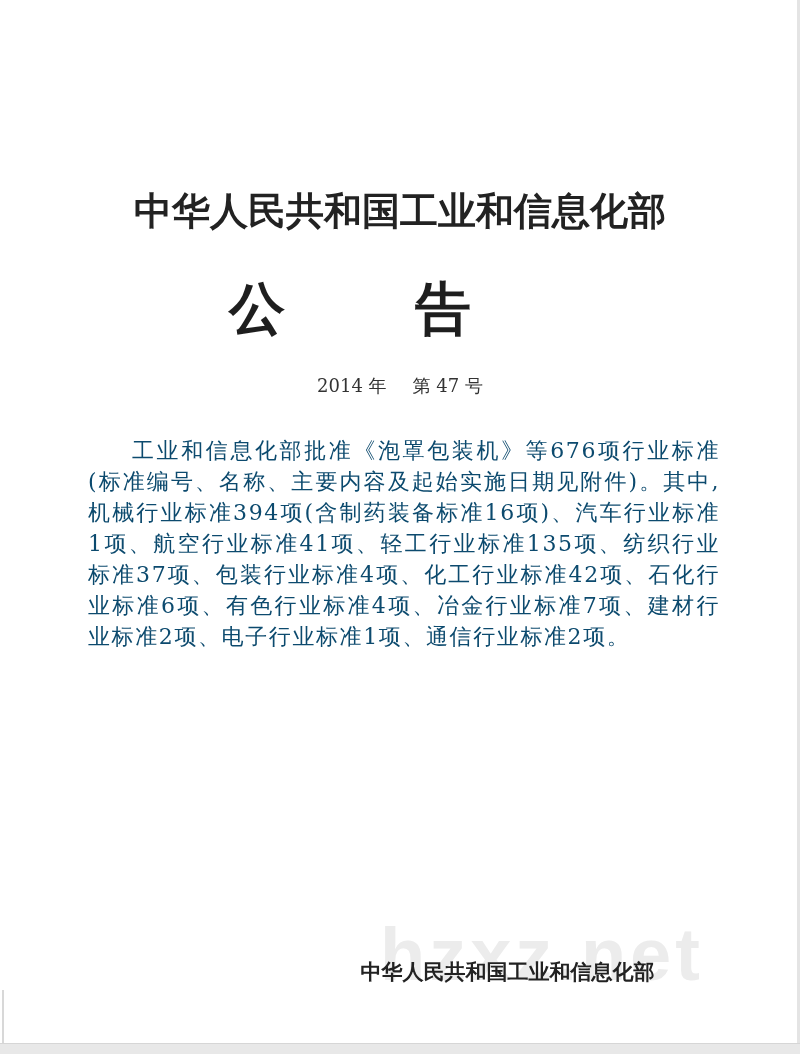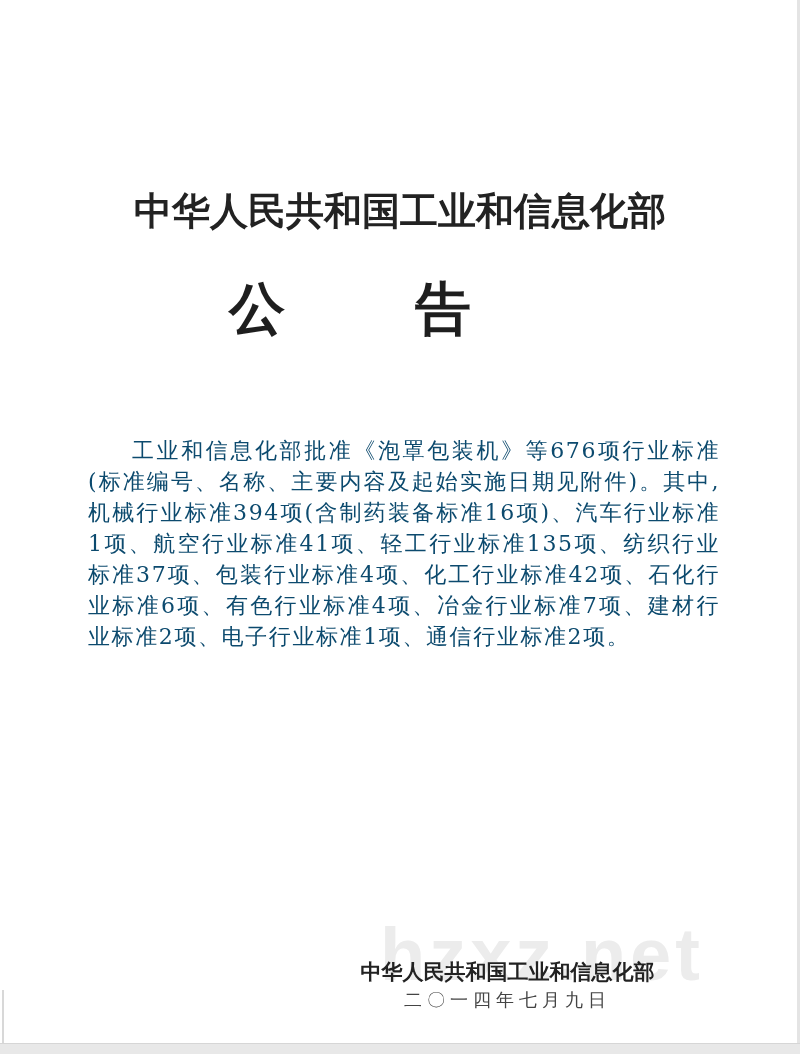--- a/index.html
+++ b/index.html
@@ -150,30 +150,32 @@
 <body>
 
 <div class="page">
 
   <div class="title">中华人民共和国工业和信息化部</div>
 
   <div class="notice-heading">
     <span>公</span><span class="gap"></span><span>告</span>
   </div>
 
+  <div class="issue-no">
+    <span>2014 年</span><span class="sep"></span><span>第 47 号</span>
+  </div>
 
   <div class="body-text">
     <p>工业和信息化部批准《泡罩包装机》等676项行业标准(标准编号、名称、主要内容及起始实施日期见附件)。其中,机械行业标准394项(含制药装备标准16项)、汽车行业标准1项、航空行业标准41项、轻工行业标准135项、纺织行业标准37项、包装行业标准4项、化工行业标准42项、石化行业标准6项、有色行业标准4项、冶金行业标准7项、建材行业标准2项、电子行业标准1项、通信行业标准2项。</p>
   </div>
 
   <div class="watermark">hzxz.net</div>
 
   <div class="signature">
     <div class="sig-org">中华人民共和国工业和信息化部</div>
-    <div class="sig-date">二〇一四年七月九日</div>
   </div>
 
   <div class="edge-left"></div>
 </div>
 
 <div class="edge-right"></div>
 <div class="bottom-strip"></div>
 <div class="bottom-below"></div>
 
 </body></html>

